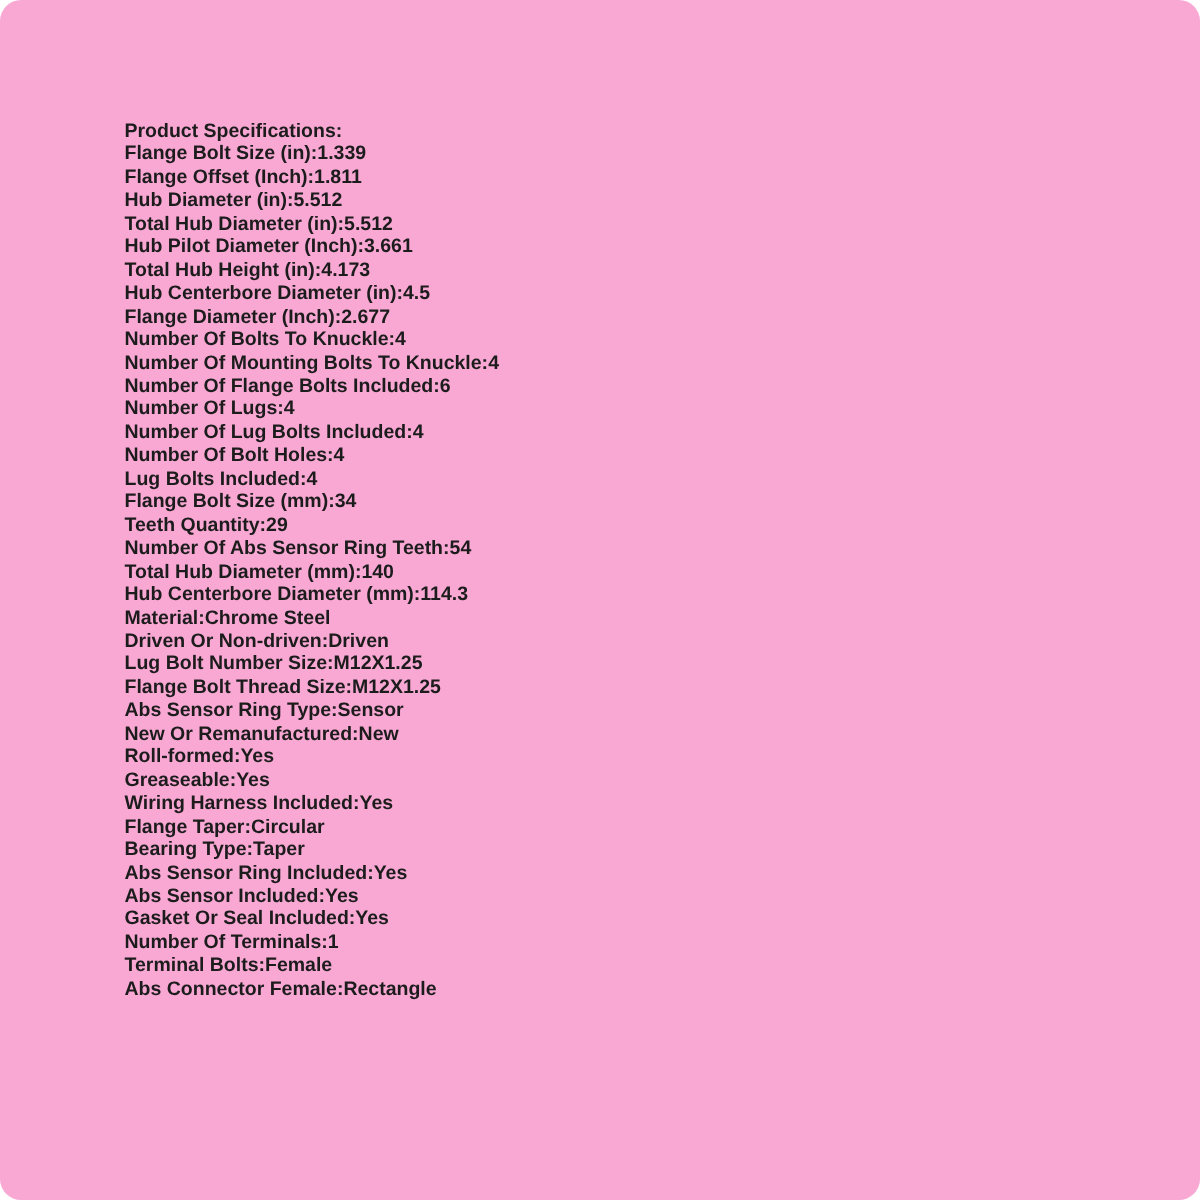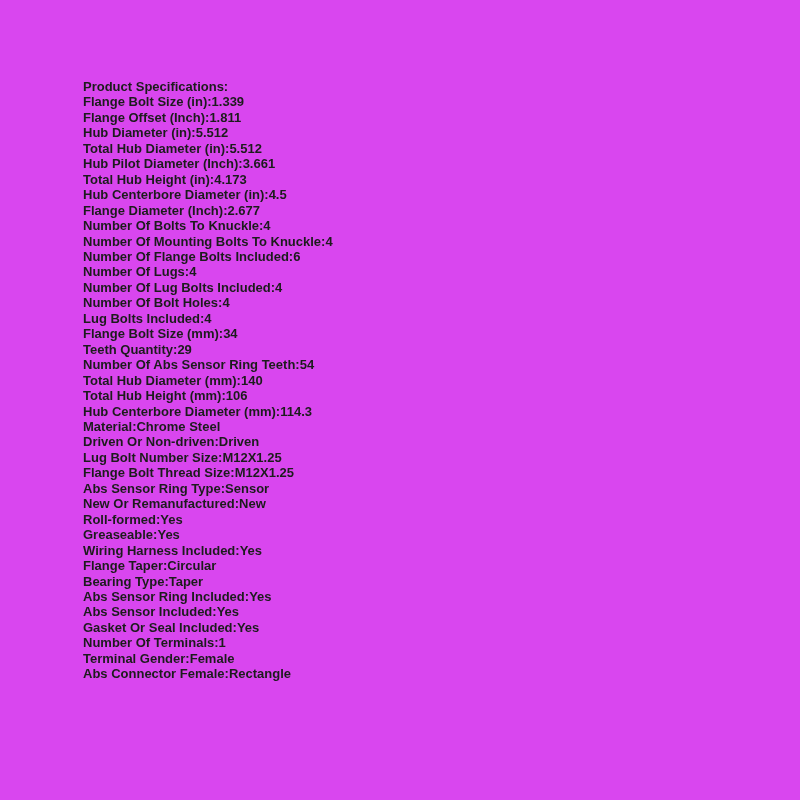--- a/index.html
+++ b/index.html
@@ -32,21 +32,21 @@
   .spec-heading {
     font-weight: 700;
   }
   .spec-line {
     font-weight: 700;
   }
 </style>
 </head>
 <body>
 
-<div class="canvas" style="background: #d946ef;">
+<div class="canvas" style="background: #f9a8d4; border-radius: 14px;">
   <div class="spec-sheet" style="color: rgb(28, 28, 28);">
     <div class="spec-heading">Product Specifications:</div>
     <div class="spec-list">
         <div class="spec-line"><span>Flange Bolt Size (in):</span><span>1.339</span></div>
         <div class="spec-line"><span>Flange Offset (Inch):</span><span>1.811</span></div>
         <div class="spec-line"><span>Hub Diameter (in):</span><span>5.512</span></div>
         <div class="spec-line"><span>Total Hub Diameter (in):</span><span>5.512</span></div>
         <div class="spec-line"><span>Hub Pilot Diameter (Inch):</span><span>3.661</span></div>
         <div class="spec-line"><span>Total Hub Height (in):</span><span>4.173</span></div>
         <div class="spec-line"><span>Hub Centerbore Diameter (in):</span><span>4.5</span></div>
@@ -55,34 +55,33 @@
         <div class="spec-line"><span>Number Of Mounting Bolts To Knuckle:</span><span>4</span></div>
         <div class="spec-line"><span>Number Of Flange Bolts Included:</span><span>6</span></div>
         <div class="spec-line"><span>Number Of Lugs:</span><span>4</span></div>
         <div class="spec-line"><span>Number Of Lug Bolts Included:</span><span>4</span></div>
         <div class="spec-line"><span>Number Of Bolt Holes:</span><span>4</span></div>
         <div class="spec-line"><span>Lug Bolts Included:</span><span>4</span></div>
         <div class="spec-line"><span>Flange Bolt Size (mm):</span><span>34</span></div>
         <div class="spec-line"><span>Teeth Quantity:</span><span>29</span></div>
         <div class="spec-line"><span>Number Of Abs Sensor Ring Teeth:</span><span>54</span></div>
         <div class="spec-line"><span>Total Hub Diameter (mm):</span><span>140</span></div>
-        <div class="spec-line"><span>Total Hub Height (mm):</span><span>106</span></div>
         <div class="spec-line"><span>Hub Centerbore Diameter (mm):</span><span>114.3</span></div>
         <div class="spec-line"><span>Material:</span><span>Chrome Steel</span></div>
         <div class="spec-line"><span>Driven Or Non-driven:</span><span>Driven</span></div>
         <div class="spec-line"><span>Lug Bolt Number Size:</span><span>M12X1.25</span></div>
         <div class="spec-line"><span>Flange Bolt Thread Size:</span><span>M12X1.25</span></div>
         <div class="spec-line"><span>Abs Sensor Ring Type:</span><span>Sensor</span></div>
         <div class="spec-line"><span>New Or Remanufactured:</span><span>New</span></div>
         <div class="spec-line"><span>Roll-formed:</span><span>Yes</span></div>
         <div class="spec-line"><span>Greaseable:</span><span>Yes</span></div>
         <div class="spec-line"><span>Wiring Harness Included:</span><span>Yes</span></div>
         <div class="spec-line"><span>Flange Taper:</span><span>Circular</span></div>
         <div class="spec-line"><span>Bearing Type:</span><span>Taper</span></div>
         <div class="spec-line"><span>Abs Sensor Ring Included:</span><span>Yes</span></div>
         <div class="spec-line"><span>Abs Sensor Included:</span><span>Yes</span></div>
         <div class="spec-line"><span>Gasket Or Seal Included:</span><span>Yes</span></div>
         <div class="spec-line"><span>Number Of Terminals:</span><span>1</span></div>
-        <div class="spec-line"><span>Terminal Gender:</span><span>Female</span></div>
+        <div class="spec-line"><span>Terminal Bolts:</span><span>Female</span></div>
         <div class="spec-line"><span>Abs Connector Female:</span><span>Rectangle</span></div>
       </div>
   </div>
 </div>
 
 </body></html>

